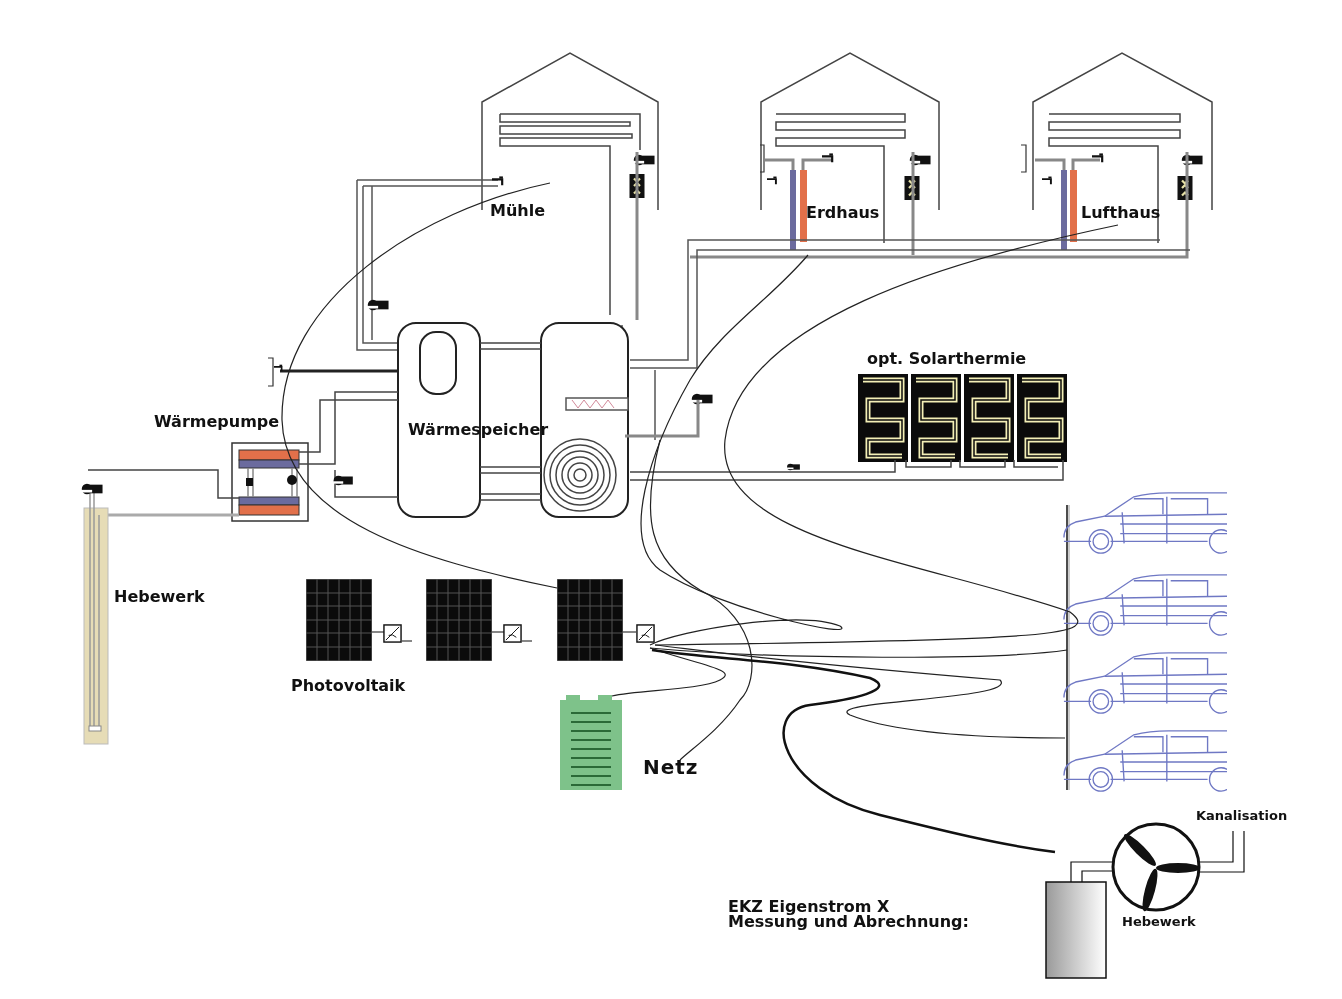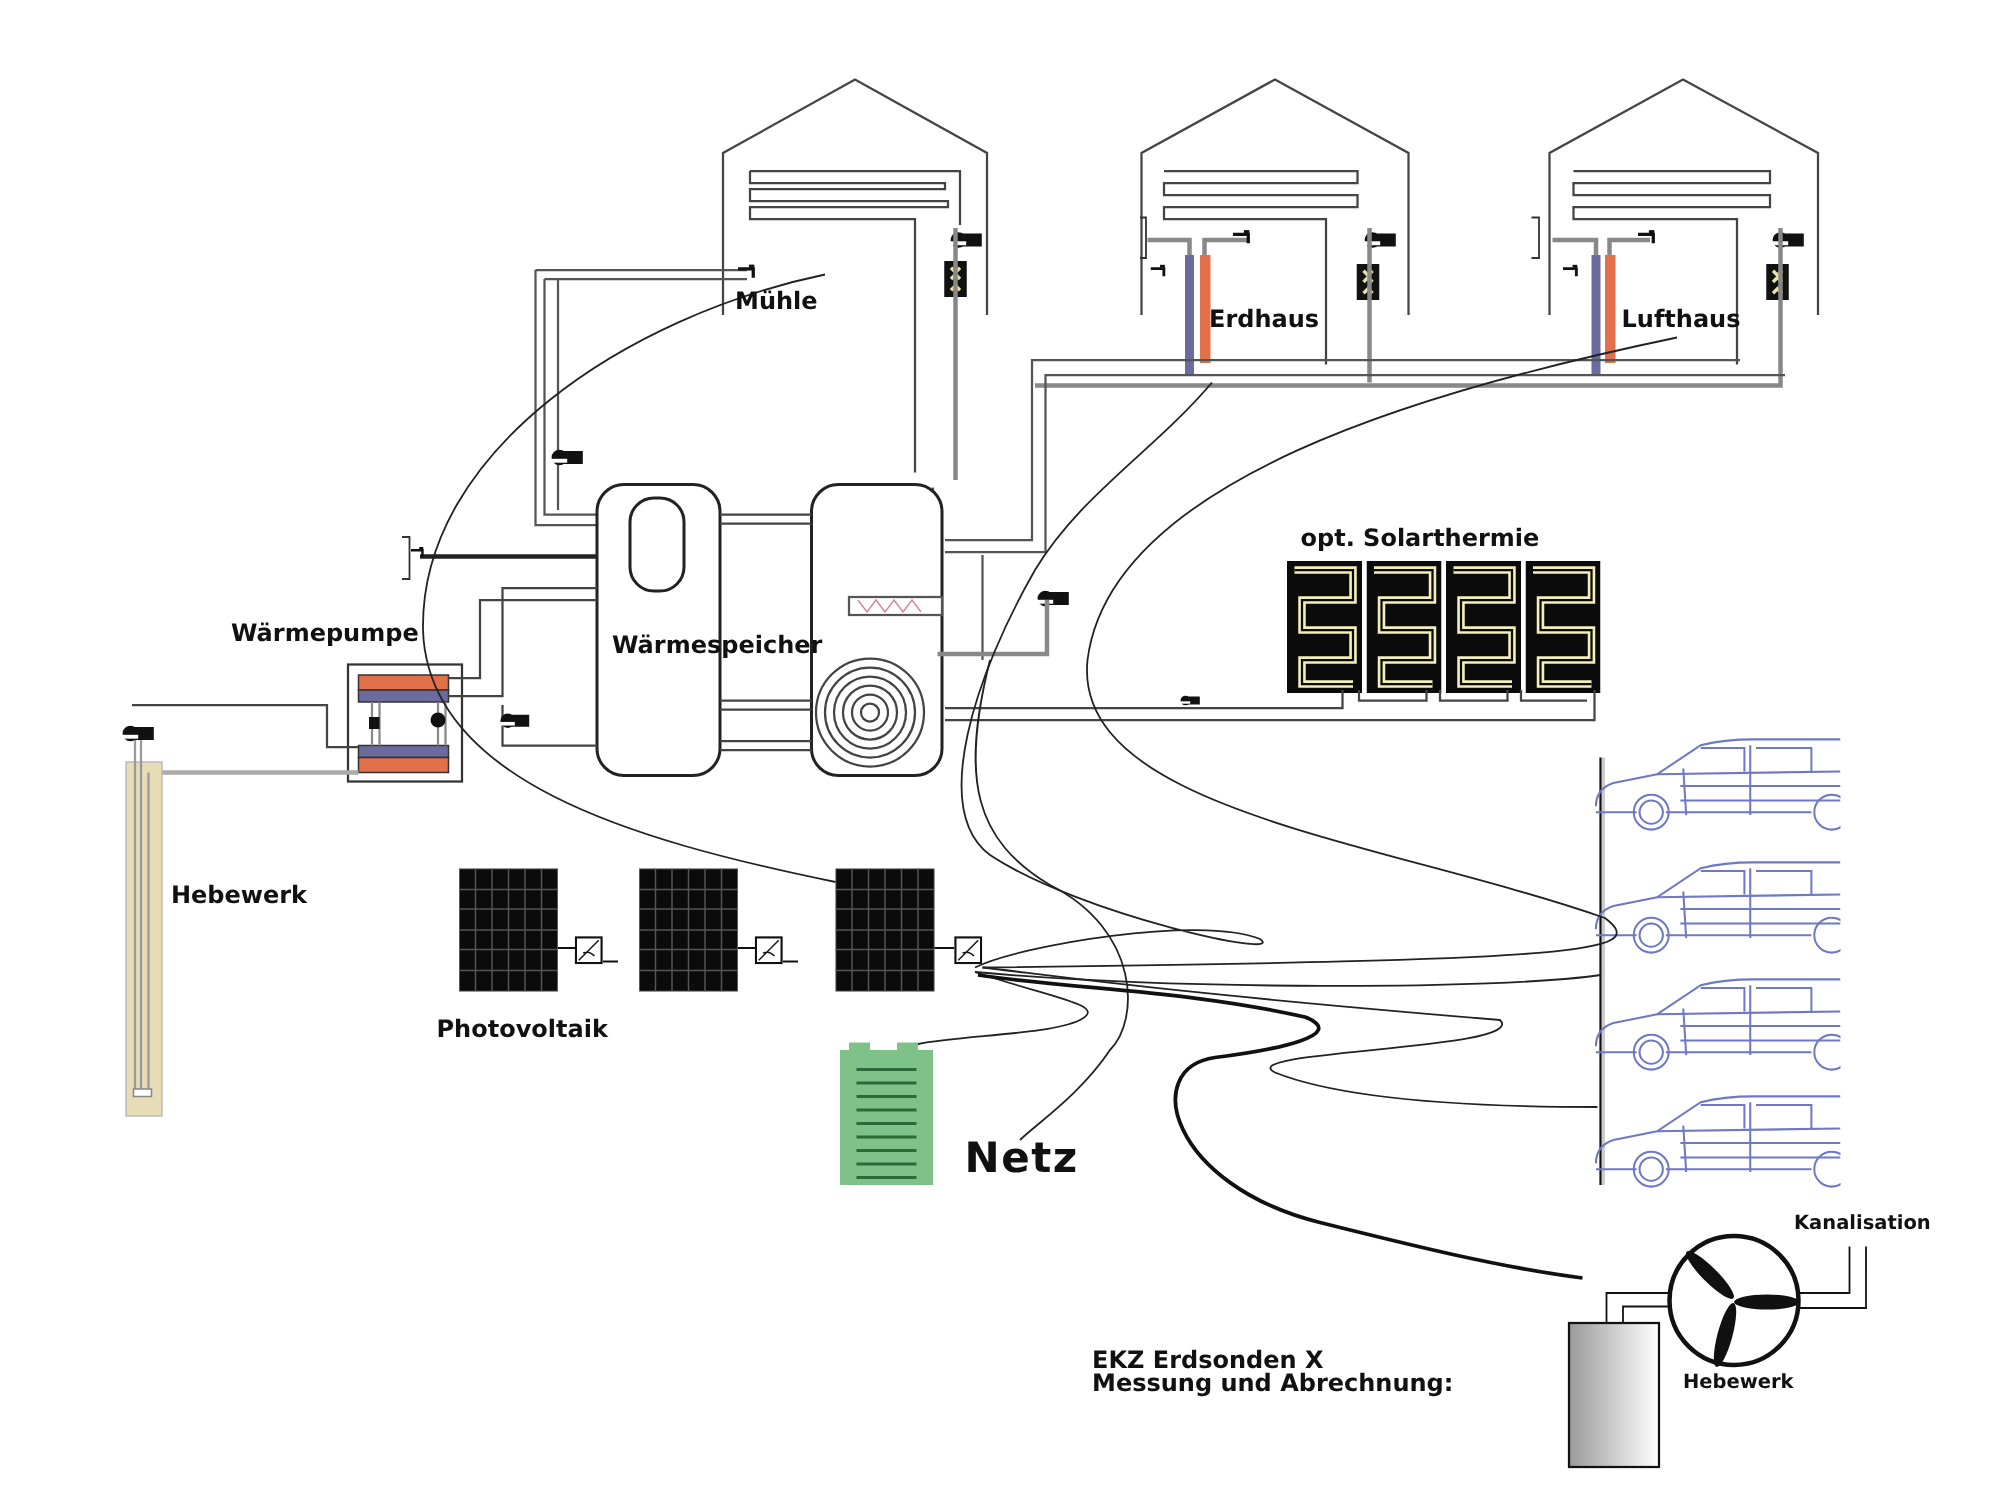--- a/index.html
+++ b/index.html
@@ -1,21 +1,21 @@
 <!DOCTYPE html>
 <html><head>
 <meta charset="utf-8">
 <style>
   html,body{margin:0;padding:0;background:#ffffff;}
   body{width:1342px;height:999px;overflow:hidden;position:relative;font-family:"DejaVu Sans",sans-serif;}
   #stage{position:absolute;left:0;top:0;width:1342px;height:999px;}
   .lbl{position:absolute;font-family:"DejaVu Sans",sans-serif;font-weight:bold;color:#111;white-space:nowrap;}
   .l16{font-size:16px;}
   .l13{font-size:13px;text-align:right;}
-  .big{font-size:28px;letter-spacing:1px;}
+  .big{font-size:20px;letter-spacing:1px;}
 </style>
 </head>
 <body>
 
 <svg id="stage" width="1342" height="999" viewBox="0 0 1342 999" xmlns="http://www.w3.org/2000/svg">
   <defs>
     <symbol id="pump" viewBox="0 0 30 16">
       <circle cx="8" cy="8" r="6" fill="#111"></circle>
       <rect x="8" y="3" width="18" height="10" fill="#111"></rect>
       <rect x="2" y="9" width="12" height="3" fill="#fff"></rect>
@@ -218,25 +218,25 @@
     <path d="M808 255 C770 300 720 330 690 380 C650 450 620 540 660 570 C720 610 860 640 840 626 C800 610 680 630 650 645"></path>
     <path d="M1118 225 C950 260 740 320 725 440 C715 540 920 560 1070 612 C1100 635 1060 640 655 645"></path>
     <path d="M660 440 C640 520 650 560 700 590 C760 620 760 680 740 700 C720 730 690 750 680 760"></path>
     <path d="M655 645 C700 650 760 660 1000 680 C1020 700 820 700 850 715 C900 735 1000 738 1065 738"></path>
     <path d="M650 648 C700 665 740 670 720 680 C700 690 640 690 612 696"></path>
     <path d="M650 648 C780 660 1000 660 1067 650"></path>
   </g>
   <path d="M652 650 C720 660 790 660 870 678 C900 690 850 700 810 705 C760 712 780 790 880 815 C940 830 1000 845 1055 852" stroke="#111" stroke-width="2.5" fill="none"></path>
 </svg>
 
-<div class="lbl l16" style="left:490px;top:191px;">Mühle</div>
+<div class="lbl l16" style="left:490px;top:201px;">Mühle</div>
 <div class="lbl l16" style="left:806px;top:203px;">Erdhaus</div>
 <div class="lbl l16" style="left:1081px;top:203px;">Lufthaus</div>
 <div class="lbl l16" style="left:154px;top:412px;text-align:center;">Wärmepumpe</div>
 <div class="lbl l16" style="left:408px;top:420px;">Wärmespeicher</div>
 <div class="lbl l16" style="left:867px;top:349px;">opt. Solarthermie</div>
 <div class="lbl l16" style="left:114px;top:587px;">Hebewerk</div>
 <div class="lbl l16" style="left:291px;top:676px;">Photovoltaik</div>
 <div class="lbl big" style="left:643px;top:755px;">Netz</div>
 <div class="lbl l13" style="left:1196px;top:808px;">Kanalisation</div>
 <div class="lbl l13" style="left:1122px;top:914px;">Hebewerk</div>
 <div class="lbl l16" style="left:728px;top:874px;margin-top:38px;">Messung und Abrechnung:</div>
-<div class="lbl l16" style="left:728px;top:897px;">EKZ Erdsonden X</div>
+<div class="lbl l16" style="left:728px;top:897px;">EKZ Eigenstrom X</div>
 
 </body></html>

